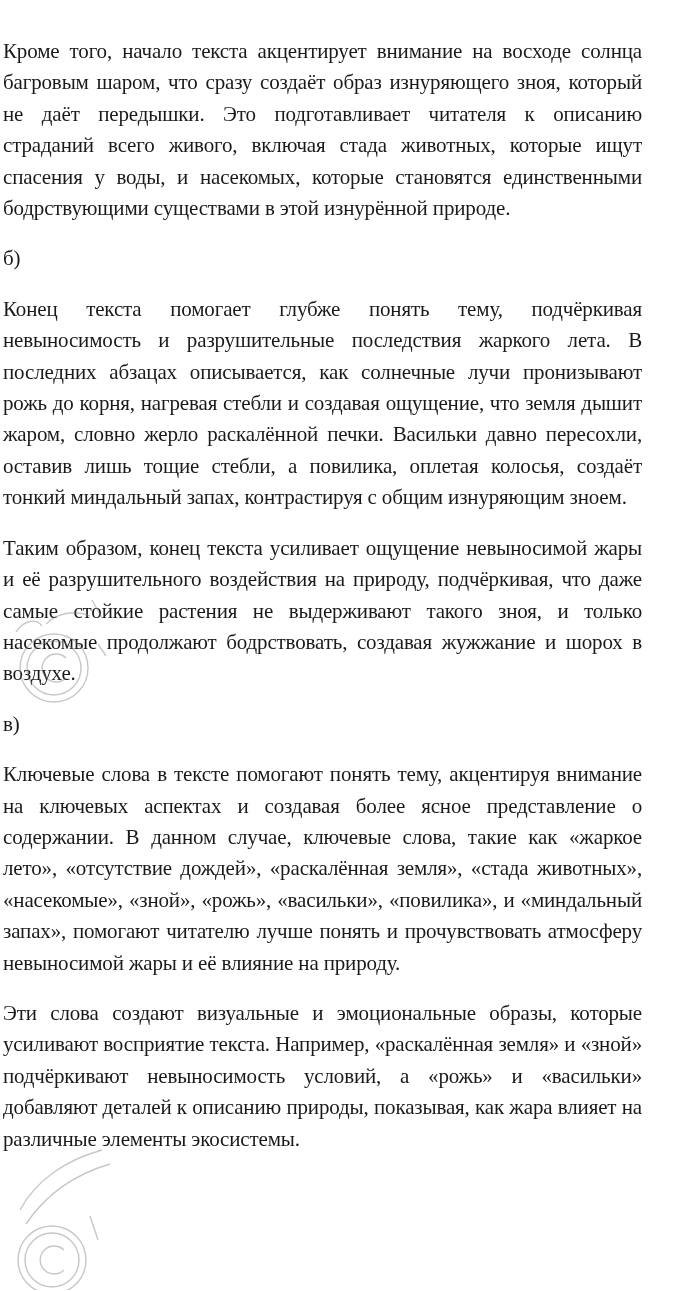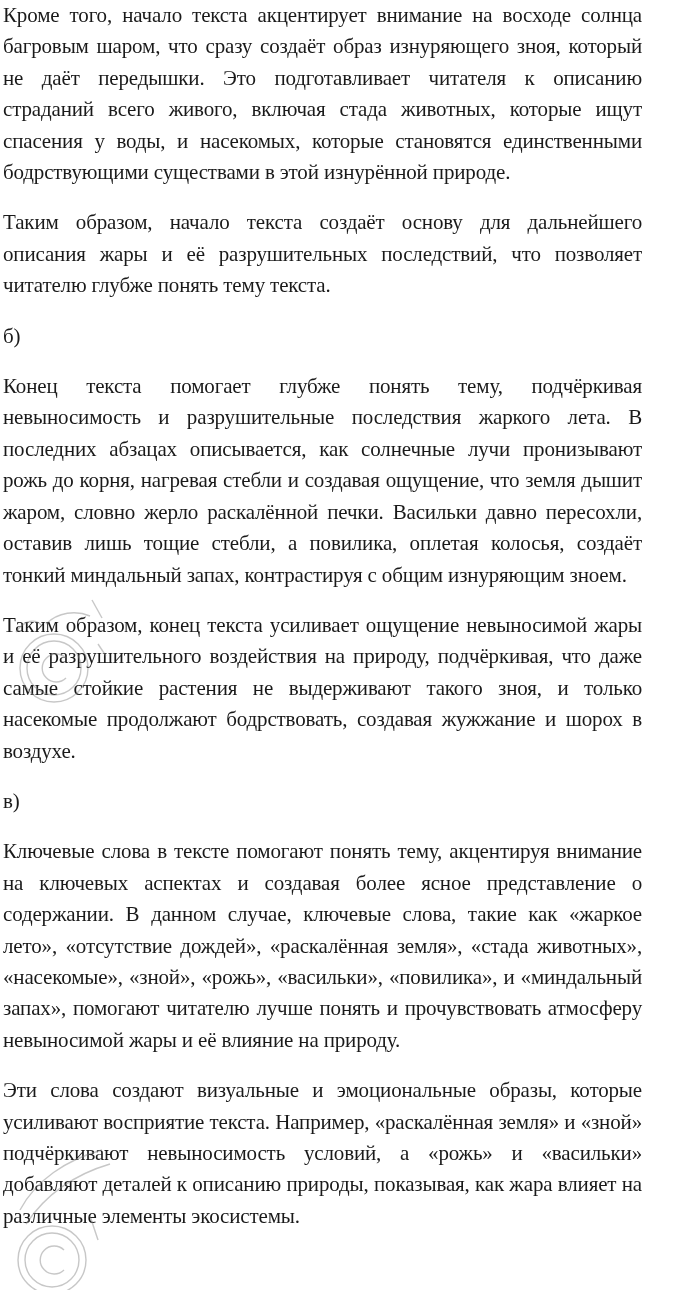--- a/index.html
+++ b/index.html
@@ -17,20 +17,21 @@
       position: relative;
       width: 644px;
       box-sizing: border-box;
       padding: 0 2px 0 3px;
       font-family: "Liberation Serif", "DejaVu Serif", serif;
       font-size: 21px;
       line-height: 31.4px;
       color: #1a1a1a;
       text-align: justify;
       letter-spacing: -0.15px;
+      margin-top: 36px;
     }
     .doc p {
       margin: 0;
       text-align: justify;
       text-align-last: left;
     }
     .p1 { padding-top: 0; }
     .gap { margin-top: 19px !important; }
     .label { margin-top: 19px !important; }
     .watermark {
@@ -51,21 +52,20 @@
       width: 130px;
       height: 170px;
     }
     .wm svg { width: 100%; height: 100%; }
   </style>
 </head>
 <body>
 
 <div class="doc">
   <p class="p1">Кроме того, начало текста акцентирует внимание на восходе солнца багровым шаром, что сразу создаёт образ изнуряющего зноя, который не даёт передышки. Это подготавливает читателя к описанию страданий всего живого, включая стада животных, которые ищут спасения у воды, и насекомых, которые становятся единственными бодрствующими существами в этой изнурённой природе.</p>
-  <p class="gap">Таким образом, начало текста создаёт основу для дальнейшего описания жары и её разрушительных последствий, что позволяет читателю глубже понять тему текста.</p>
 
   <p class="label">б)</p>
   <p class="gap">Конец текста помогает глубже понять тему, подчёркивая невыносимость и разрушительные последствия жаркого лета. В последних абзацах описывается, как солнечные лучи пронизывают рожь до корня, нагревая стебли и создавая ощущение, что земля дышит жаром, словно жерло раскалённой печки. Васильки давно пересохли, оставив лишь тощие стебли, а повилика, оплетая колосья, создаёт тонкий миндальный запах, контрастируя с общим изнуряющим зноем.</p>
   <p class="gap">Таким образом, конец текста усиливает ощущение невыносимой жары и её разрушительного воздействия на природу, подчёркивая, что даже самые стойкие растения не выдерживают такого зноя, и только насекомые продолжают бодрствовать, создавая жужжание и шорох в воздухе.</p>
 
   <p class="label">в)</p>
   <p class="gap">Ключевые слова в тексте помогают понять тему, акцентируя внимание на ключевых аспектах и создавая более ясное представление о содержании. В данном случае, ключевые слова, такие как «жаркое лето», «отсутствие дождей», «раскалённая земля», «стада животных», «насекомые», «зной», «рожь», «васильки», «повилика», и «миндальный запах», помогают читателю лучше понять и прочувствовать атмосферу невыносимой жары и её влияние на природу.</p>
   <p class="gap">Эти слова создают визуальные и эмоциональные образы, которые усиливают восприятие текста. Например, «раскалённая земля» и «зной» подчёркивают невыносимость условий, а «рожь» и «васильки» добавляют деталей к описанию природы, показывая, как жара влияет на различные элементы экосистемы.</p>
 </div>
 

